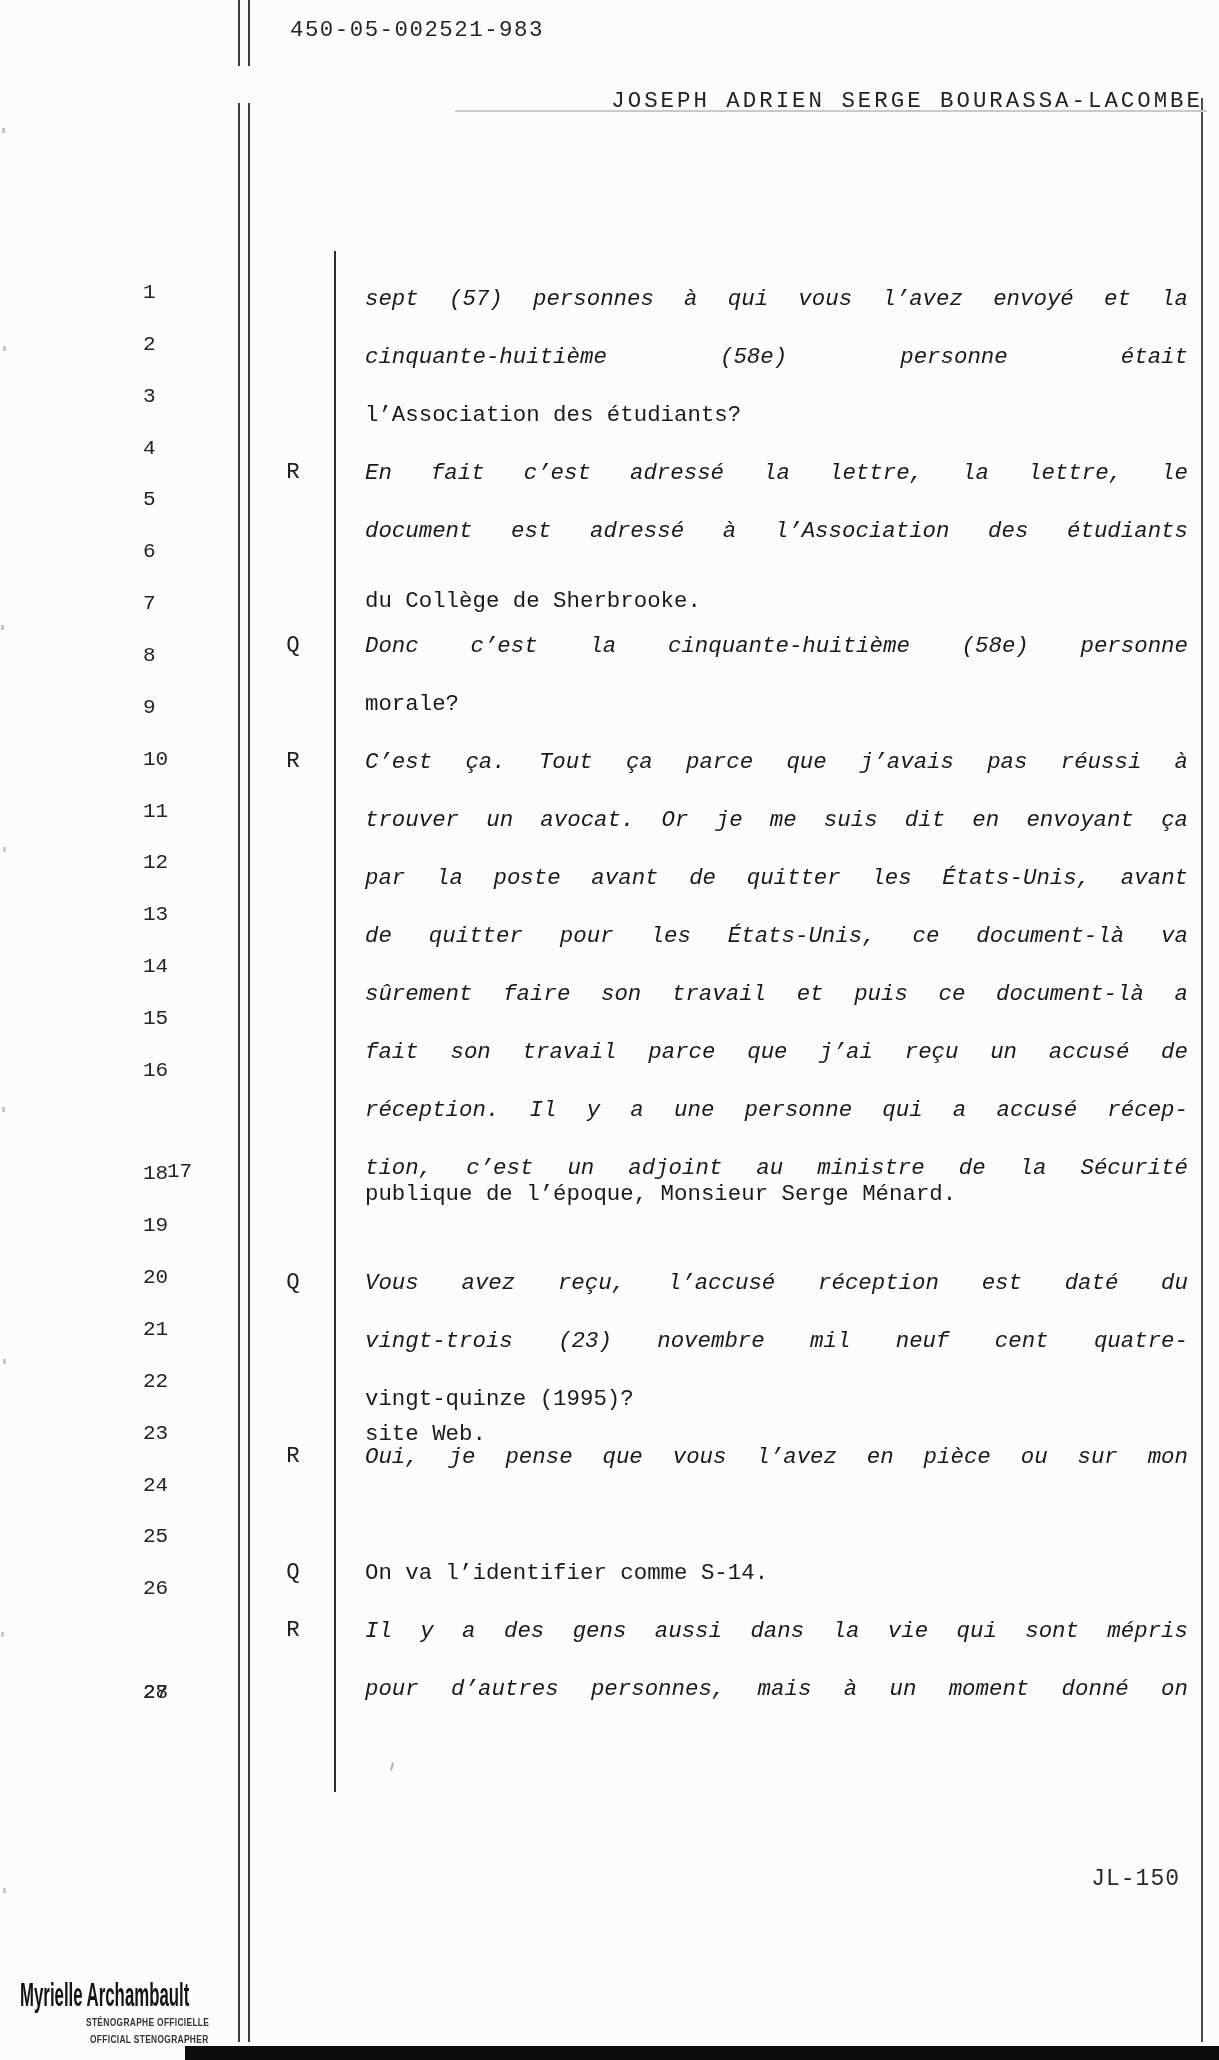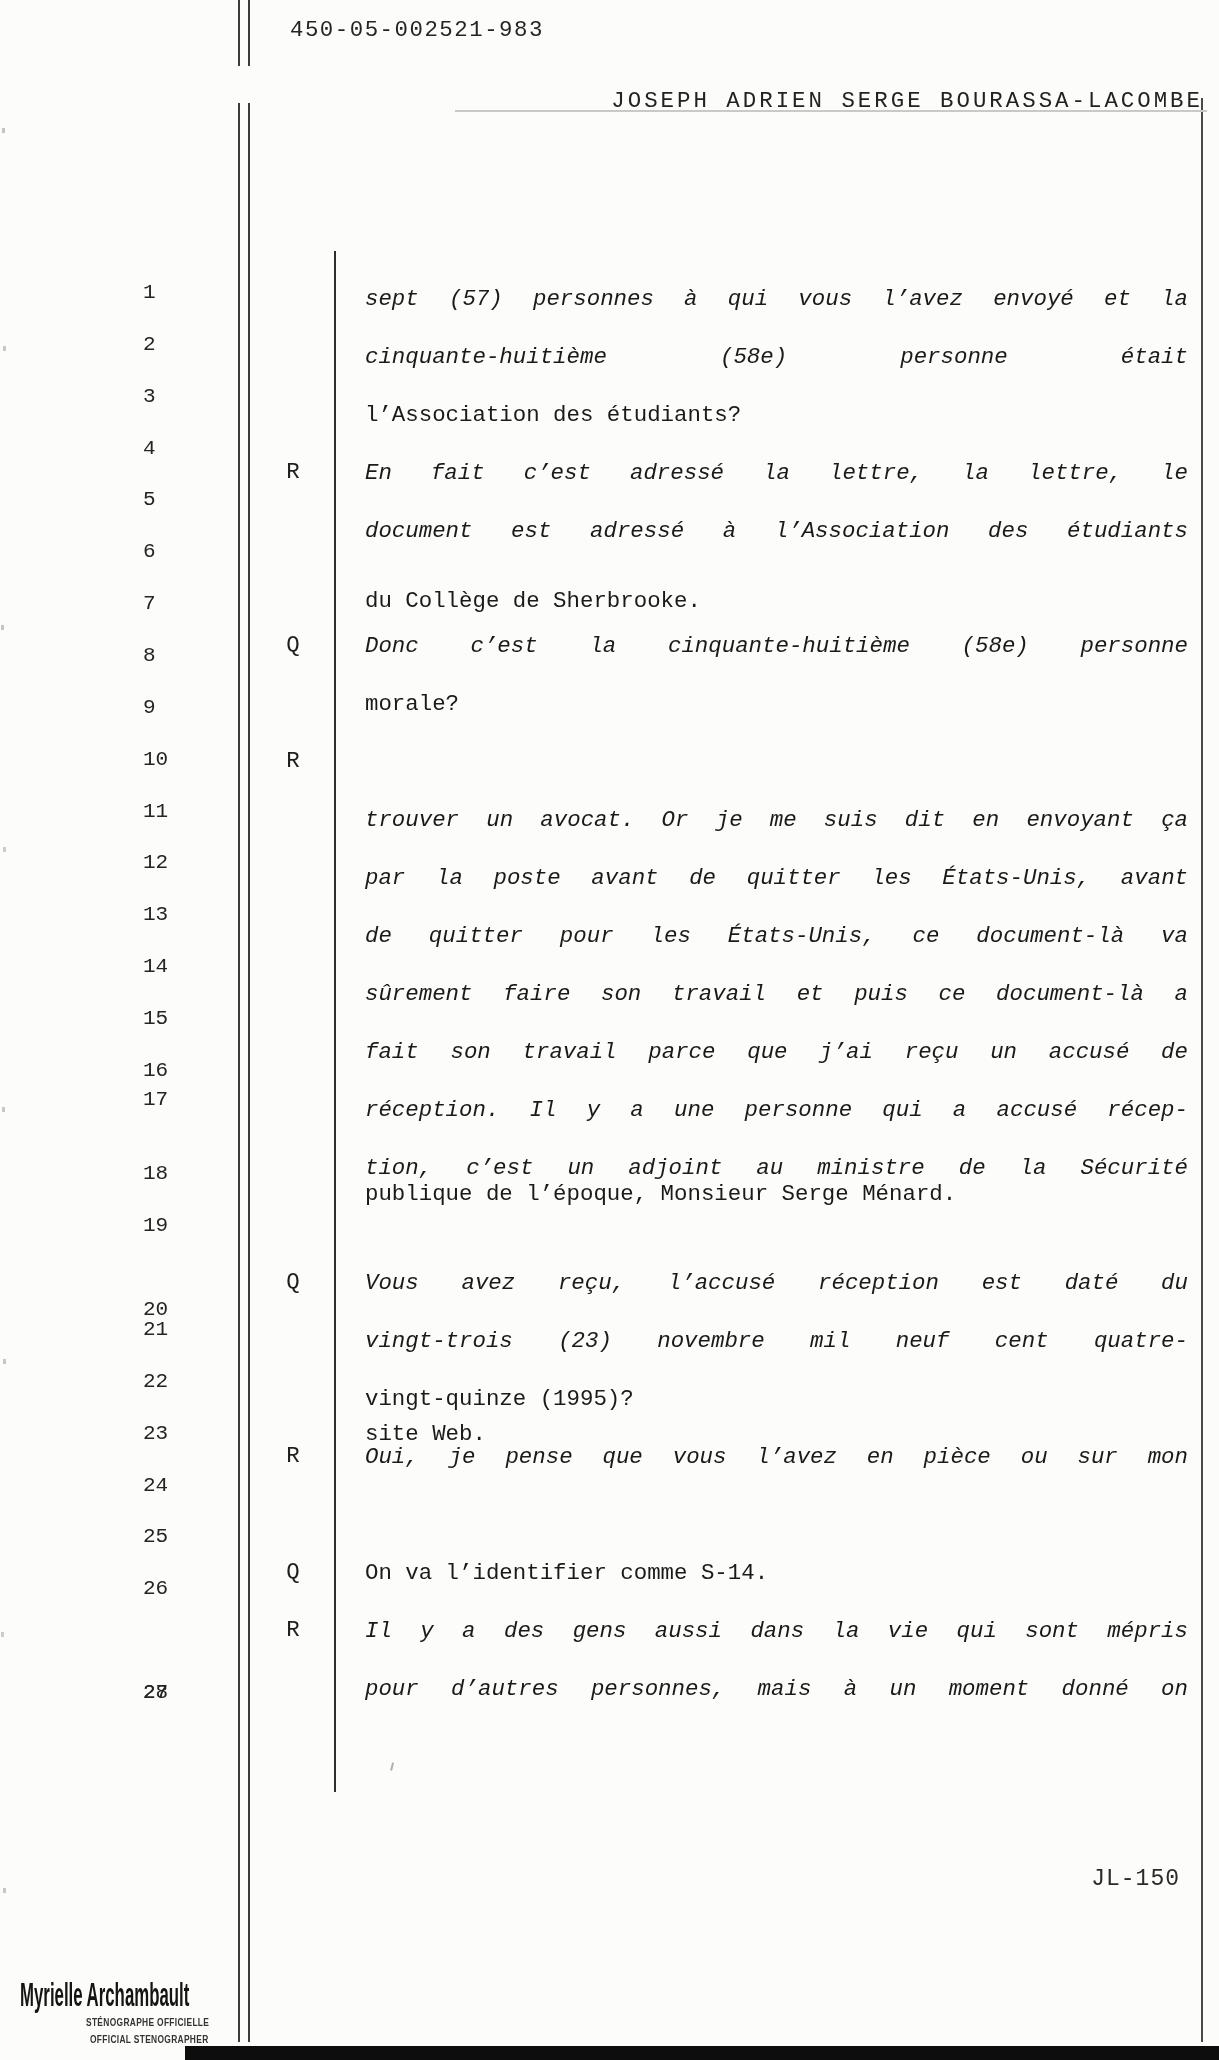--- a/index.html
+++ b/index.html
@@ -103,24 +103,24 @@
       <div class="line-no" style="top: 592.1px;">7</div>
       <div class="line-no" style="top: 643.95px;">8</div>
       <div class="line-no" style="top: 695.8px;">9</div>
       <div class="line-no" style="top: 747.65px;">10</div>
       <div class="line-no" style="top: 799.5px;">11</div>
       <div class="line-no" style="top: 851.35px;">12</div>
       <div class="line-no" style="top: 903.2px;">13</div>
       <div class="line-no" style="top: 955.05px;">14</div>
       <div class="line-no" style="top: 1006.9px;">15</div>
       <div class="line-no" style="top: 1058.75px;">16</div>
-      <div class="line-no" style="top: 1088px;">17</div>
+      <div class="line-no" style="top: 1160px; margin-left: 24px;">17</div>
       <div class="line-no" style="top: 1162.45px;">18</div>
       <div class="line-no" style="top: 1214.3px;">19</div>
-      <div class="line-no" style="top: 1266.15px; margin-top: 32px;">20</div>
+      <div class="line-no" style="top: 1266.15px;">20</div>
       <div class="line-no" style="top: 1318px;">21</div>
       <div class="line-no" style="top: 1369.85px;">22</div>
       <div class="line-no" style="top: 1421.7px;">23</div>
       <div class="line-no" style="top: 1473.55px;">24</div>
       <div class="line-no" style="top: 1525.4px;">25</div>
       <div class="line-no" style="top: 1577.25px;">26</div>
       <div class="line-no" style="top: 1681px;">27</div>
       <div class="line-no" style="top: 1680.95px;">28</div>
     </div>
   <div>
@@ -145,20 +145,21 @@
       </div>
       <div class="t-row" style="top: 632.4px;">
         <span class="speaker">Q</span>
         <div class="t-text just">Donc c’est la cinquante-huitième (58e) personne</div>
       </div>
       <div class="t-row" style="top: 690.3px;">
         <div class="t-text">morale?</div>
       </div>
       <div class="t-row" style="top: 748.2px;">
         <span class="speaker">R</span>
+        <div class="t-text just">C’est ça. Tout ça parce que j’avais pas réussi à</div>
       </div>
       <div class="t-row" style="top: 806.1px;">
         <div class="t-text just">trouver un avocat. Or je me suis dit en envoyant ça</div>
       </div>
       <div class="t-row" style="top: 864px;">
         <div class="t-text just">par la poste avant de quitter les États-Unis, avant</div>
       </div>
       <div class="t-row" style="top: 921.9px;">
         <div class="t-text just">de quitter pour les États-Unis, ce document-là va</div>
       </div>

